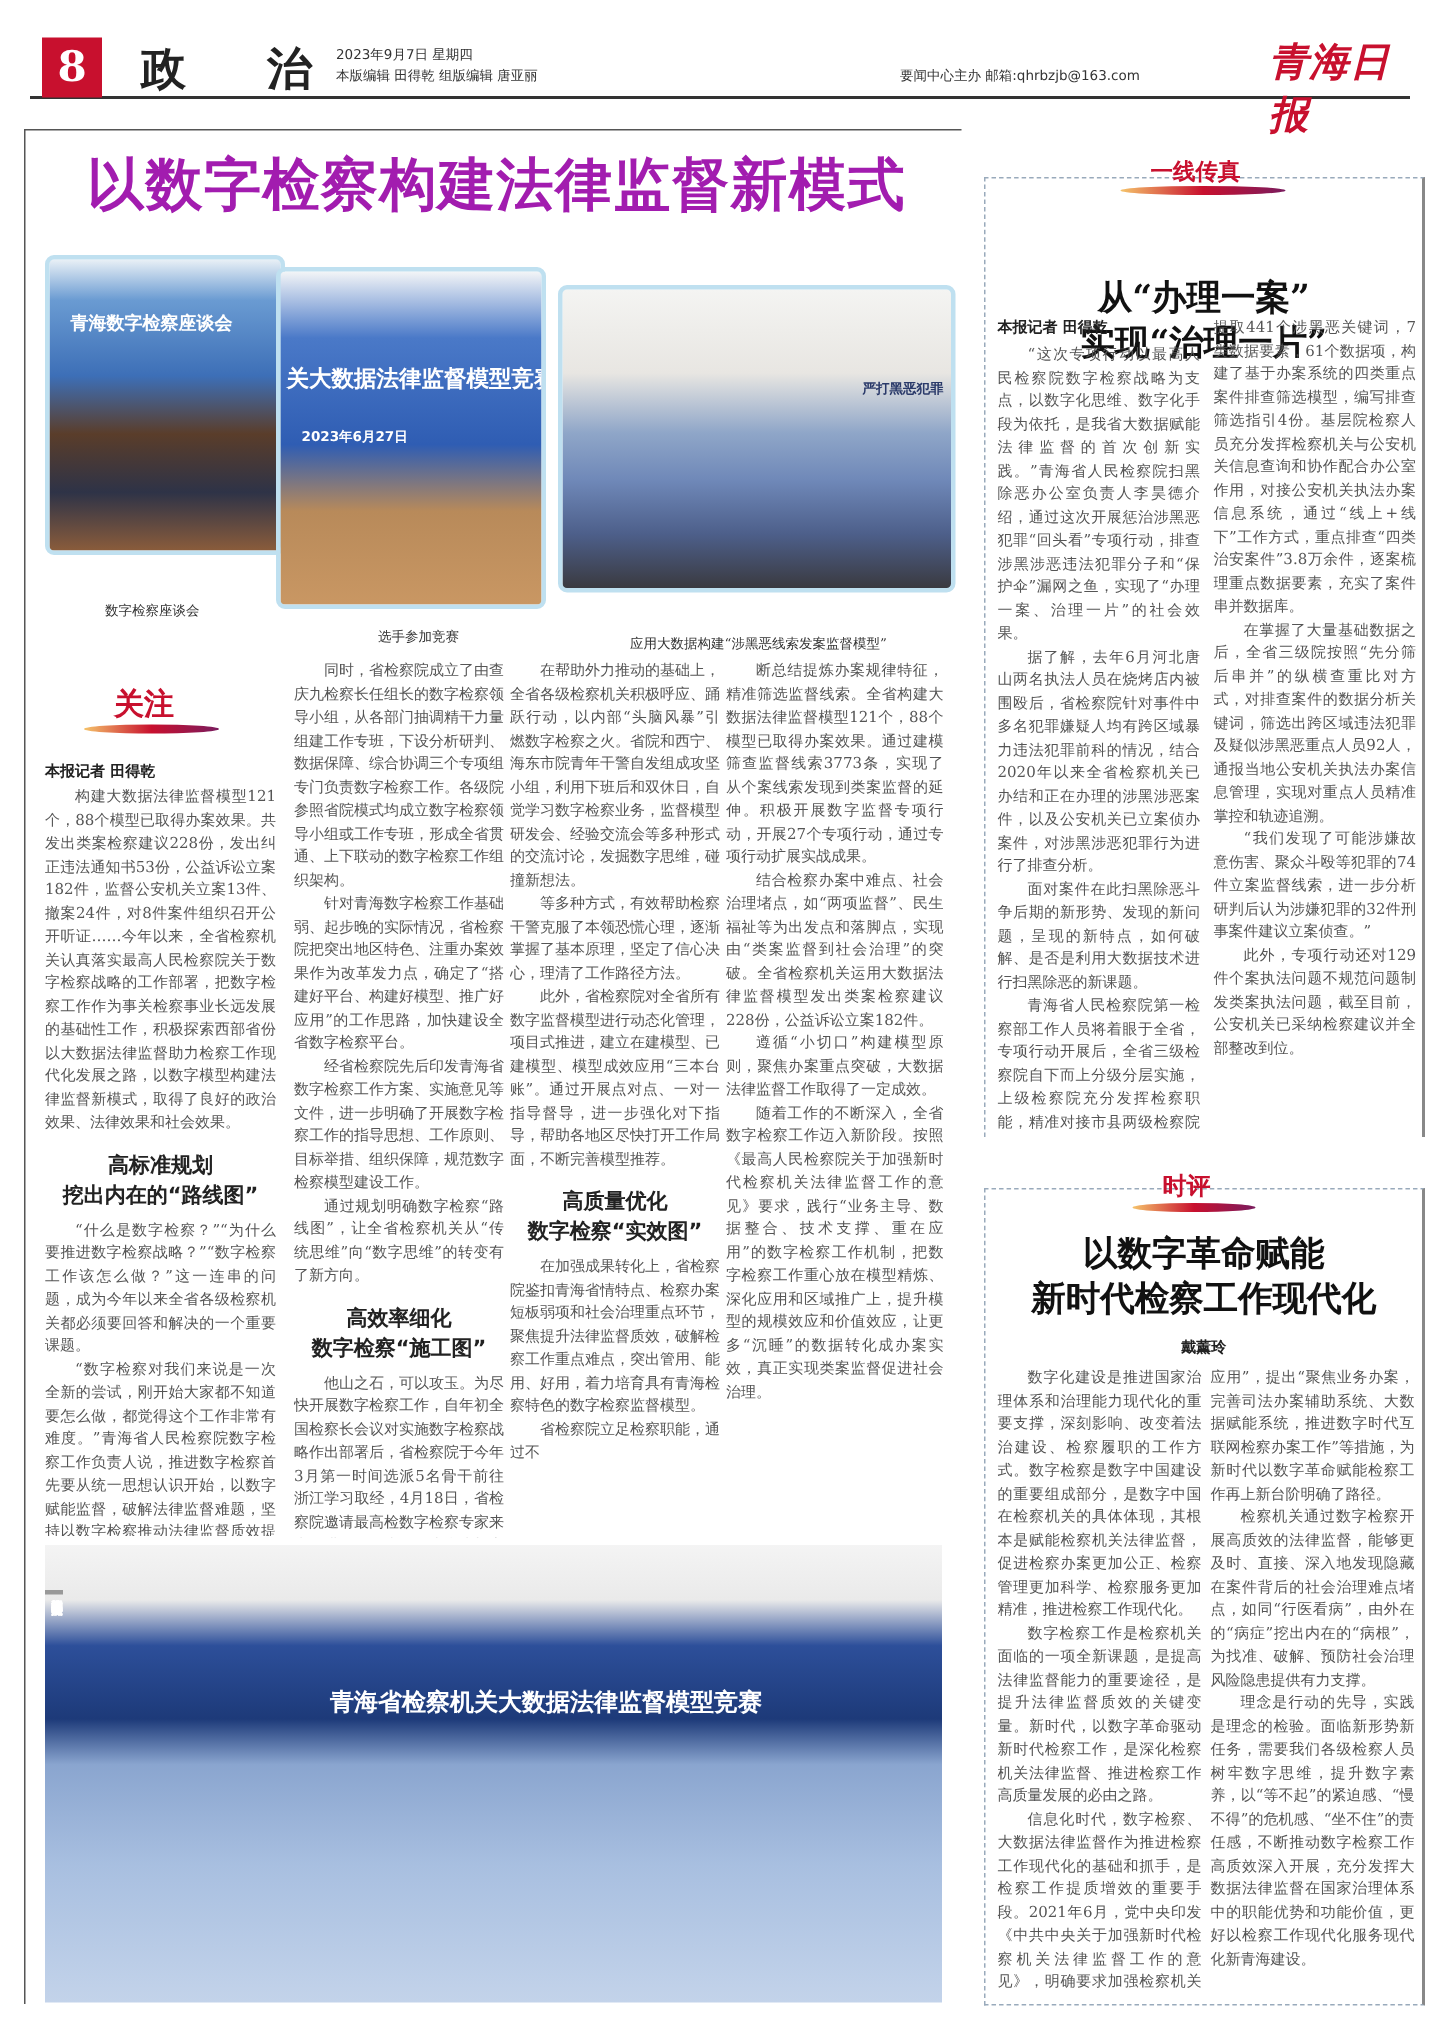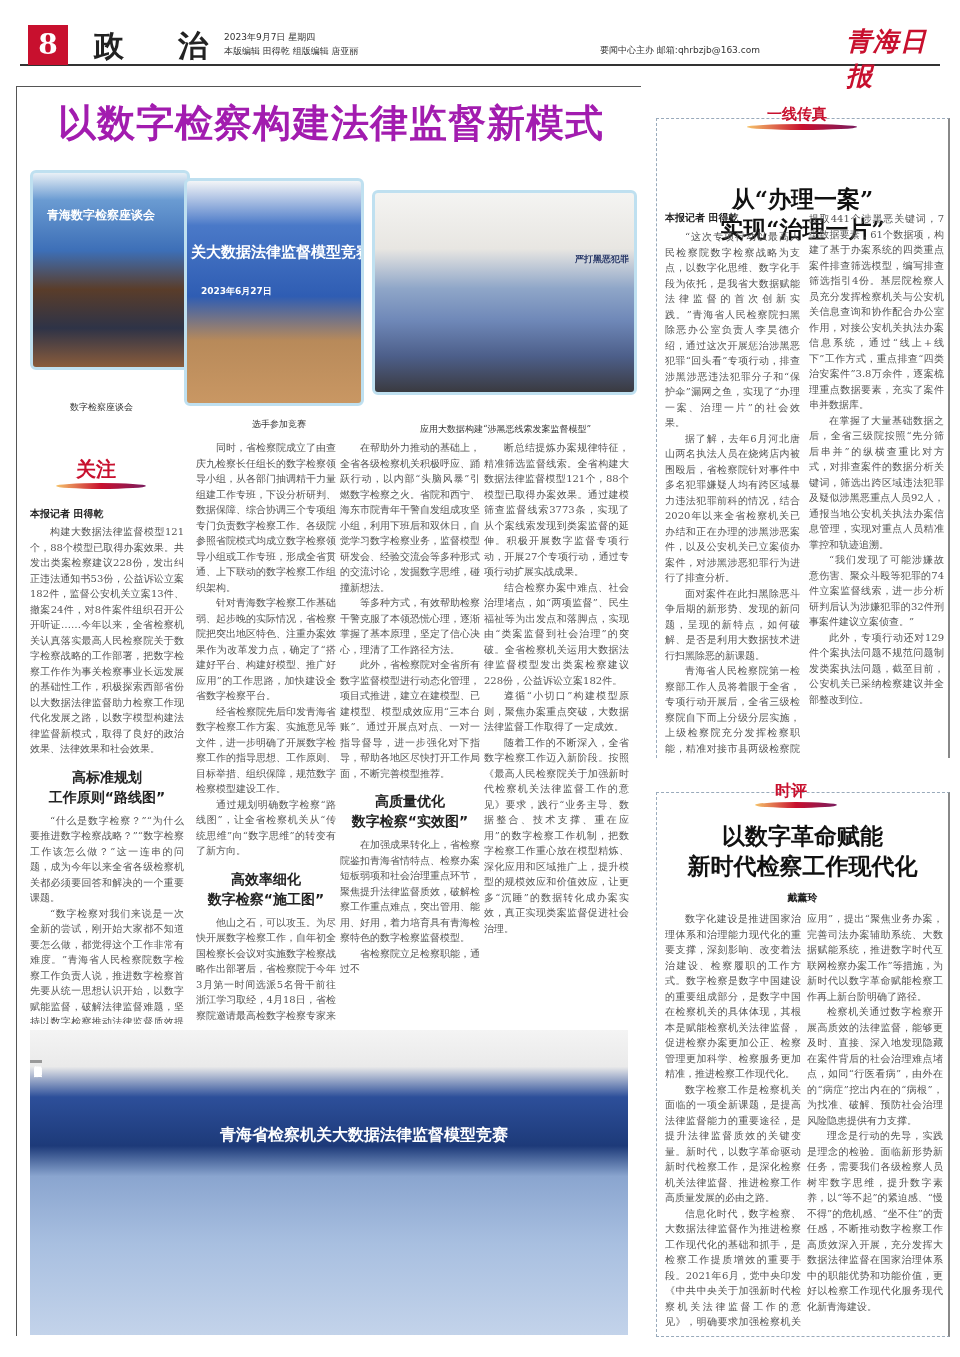--- a/index.html
+++ b/index.html
@@ -82,21 +82,21 @@
 <div class="caption" style="left:252px;top:418px;">选手参加竞赛</div>
 <div class="caption" style="left:420px;top:423px;">应用大数据构建“涉黑恶线索发案监督模型”</div>
 
 <div class="ribbon" style="left:76px;top:456px;">关注</div>
 <div class="byline" style="left:30px;top:507px;">本报记者  田得乾</div>
 
 <div class="col" style="left:30px;top:524px;width:154px;height:500px;">
   <p>构建大数据法律监督模型121个，88个模型已取得办案效果。共发出类案检察建议228份，发出纠正违法通知书53份，公益诉讼立案182件，监督公安机关立案13件、撤案24件，对8件案件组织召开公开听证……今年以来，全省检察机关认真落实最高人民检察院关于数字检察战略的工作部署，把数字检察工作作为事关检察事业长远发展的基础性工作，积极探索西部省份以大数据法律监督助力检察工作现代化发展之路，以数字模型构建法律监督新模式，取得了良好的政治效果、法律效果和社会效果。</p>
   <div class="subhead">
     <div>高标准规划</div>
-    <div>工作原则“路线图”</div>
+    <div>挖出内在的“路线图”</div>
   </div>
   <p>“什么是数字检察？”“为什么要推进数字检察战略？”“数字检察工作该怎么做？”这一连串的问题，成为今年以来全省各级检察机关都必须要回答和解决的一个重要课题。</p>
   <p>“数字检察对我们来说是一次全新的尝试，刚开始大家都不知道要怎么做，都觉得这个工作非常有难度。”青海省人民检察院数字检察工作负责人说，推进数字检察首先要从统一思想认识开始，以数字赋能监督，破解法律监督难题，坚持以数字检察推动法律监督质效提升。</p>
 
 </div>
 
 <div class="col" style="left:196px;top:440px;width:140px;height:585px;">
   <p>同时，省检察院成立了由查庆九检察长任组长的数字检察领导小组，从各部门抽调精干力量组建工作专班，下设分析研判、数据保障、综合协调三个专项组专门负责数字检察工作。各级院参照省院模式均成立数字检察领导小组或工作专班，形成全省贯通、上下联动的数字检察工作组织架构。</p>
   <p>针对青海数字检察工作基础弱、起步晚的实际情况，省检察院把突出地区特色、注重办案效果作为改革发力点，确定了“搭建好平台、构建好模型、推广好应用”的工作思路，加快建设全省数字检察平台。</p>
   <p>经省检察院先后印发青海省数字检察工作方案、实施意见等文件，进一步明确了开展数字检察工作的指导思想、工作原则、目标举措、组织保障，规范数字检察模型建设工作。</p>

